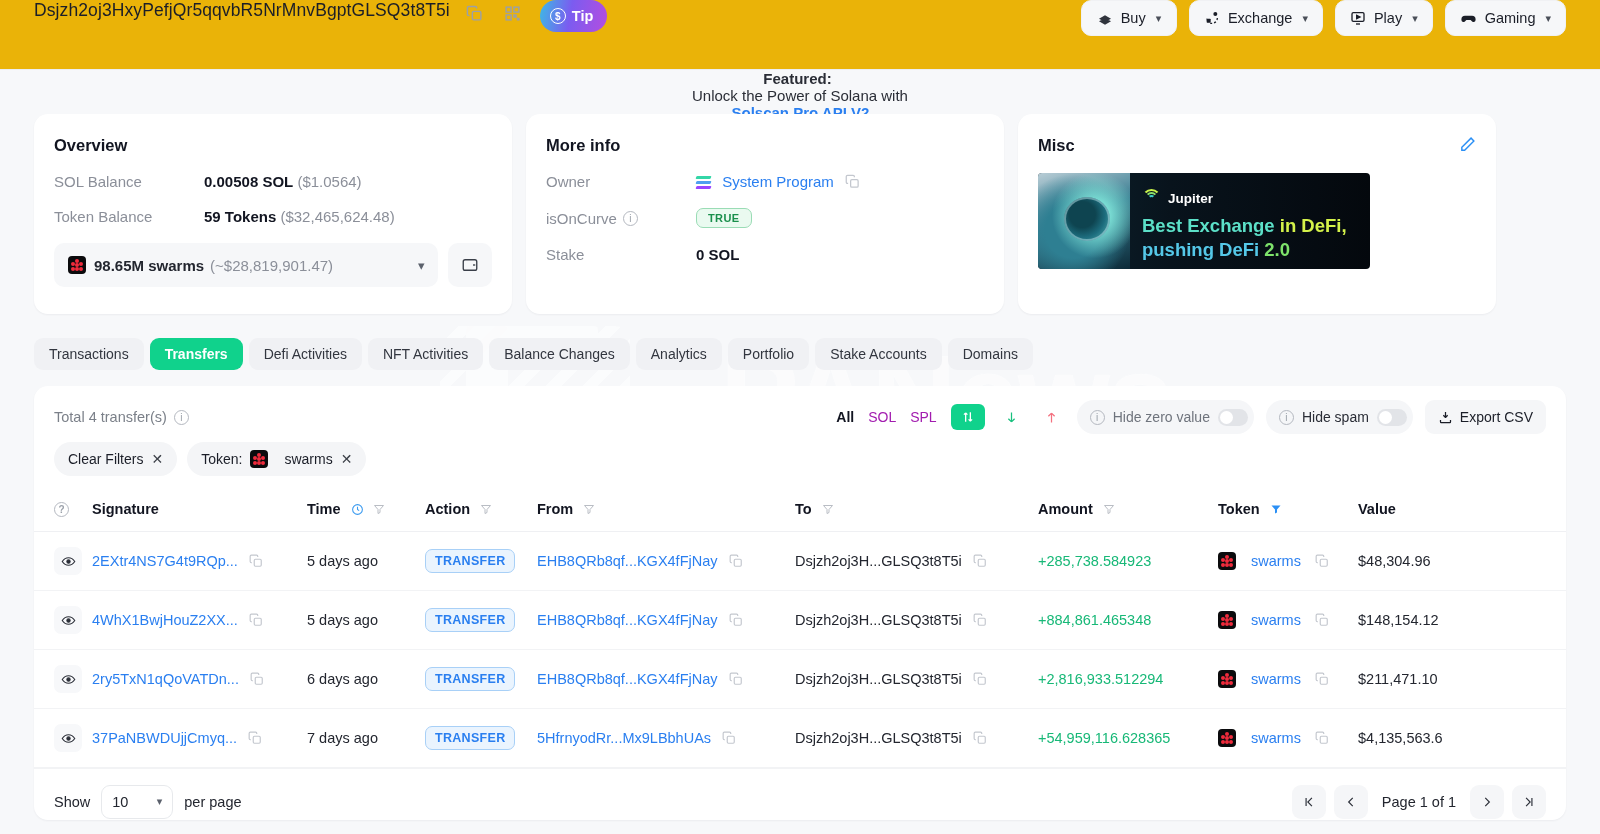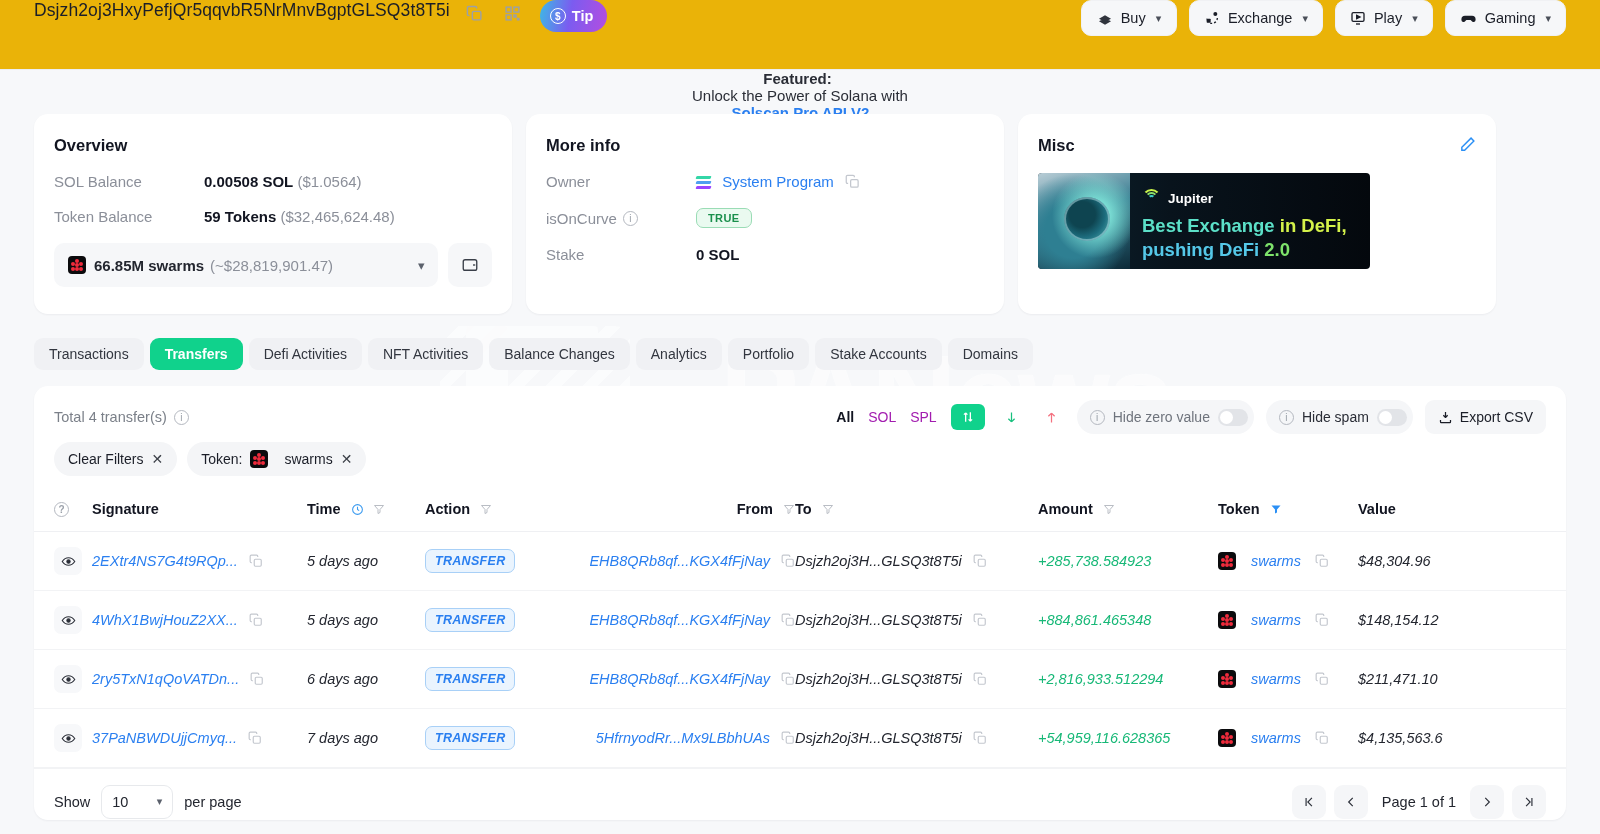--- a/index.html
+++ b/index.html
@@ -211,28 +211,27 @@
   thead th {
     font-size: 14.5px; font-weight: 700; color:#121521; text-align:left;
     padding: 10px 0 14px 0; border-bottom: 1px solid #eff0f3;
     white-space: nowrap;
   }
   thead th .fil { color:#b9bdc4; margin-left:6px; font-size: 12px;}
   thead th .fil.on { color:#2a8ff5; }
   tbody td {
     font-size: 14.5px; padding: 15px 0; border-bottom: 1px solid #f2f3f5; color:#23262f;
     white-space: nowrap;
-    font-style: italic;
   }
   tbody tr:last-child td { border-bottom: 1px solid #f2f3f5; }
   .c-eye { width: 58px; padding-left: 20px !important; }
   .c-sig { width: 215px; }
   .c-time { width: 118px; }
   .c-act { width: 112px; }
-  .c-from { width: 258px; text-align: right; }
+  .c-from { width: 258px; }
   .c-to { width: 243px; }
   .c-amt { width: 180px; }
   .c-tok { width: 140px; }
   .eye {
     width:28px;height:28px;border-radius:7px;background:#f7f8fa;display:flex;align-items:center;
     justify-content:center;cursor:pointer;color:#2b2f38;
   }
   .sig-link { color:#2a7ff0; text-decoration:none; }
   .cp { color:#c3c7ce; margin-left: 7px; cursor:pointer; font-size: 13px; }
   .tag-transfer {
@@ -369,21 +368,21 @@
             <span class="tok-dots">
               <i style="left:4px;top:0"></i>
                 <i style="left:0;top:3px"></i>
                 <i style="left:8px;top:3px"></i>
               <i style="left:4px;top:4px"></i>
                 <i style="left:0;top:8px"></i>
                 <i style="left:8px;top:8px"></i>
               <i style="left:4px;top:8px"></i>
             </span>
           </span>
-          <b>66.85M swarms</b>
+          <b>98.65M swarms</b>
           <span class="muted" style="margin-left:6px">(~$28,819,901.47)</span>
           <span class="chev">▾</span>
         </div>
         <div class="wallet-btn">
           <span>
             <svg width="18" height="18" viewBox="0 0 24 24" fill="none" stroke="currentColor" stroke-width="1.8">
               <rect x="3" y="5" width="18" height="14" rx="2.5"></rect>
                 <path d="M16 12h3"></path>
             </svg>
           </span>

